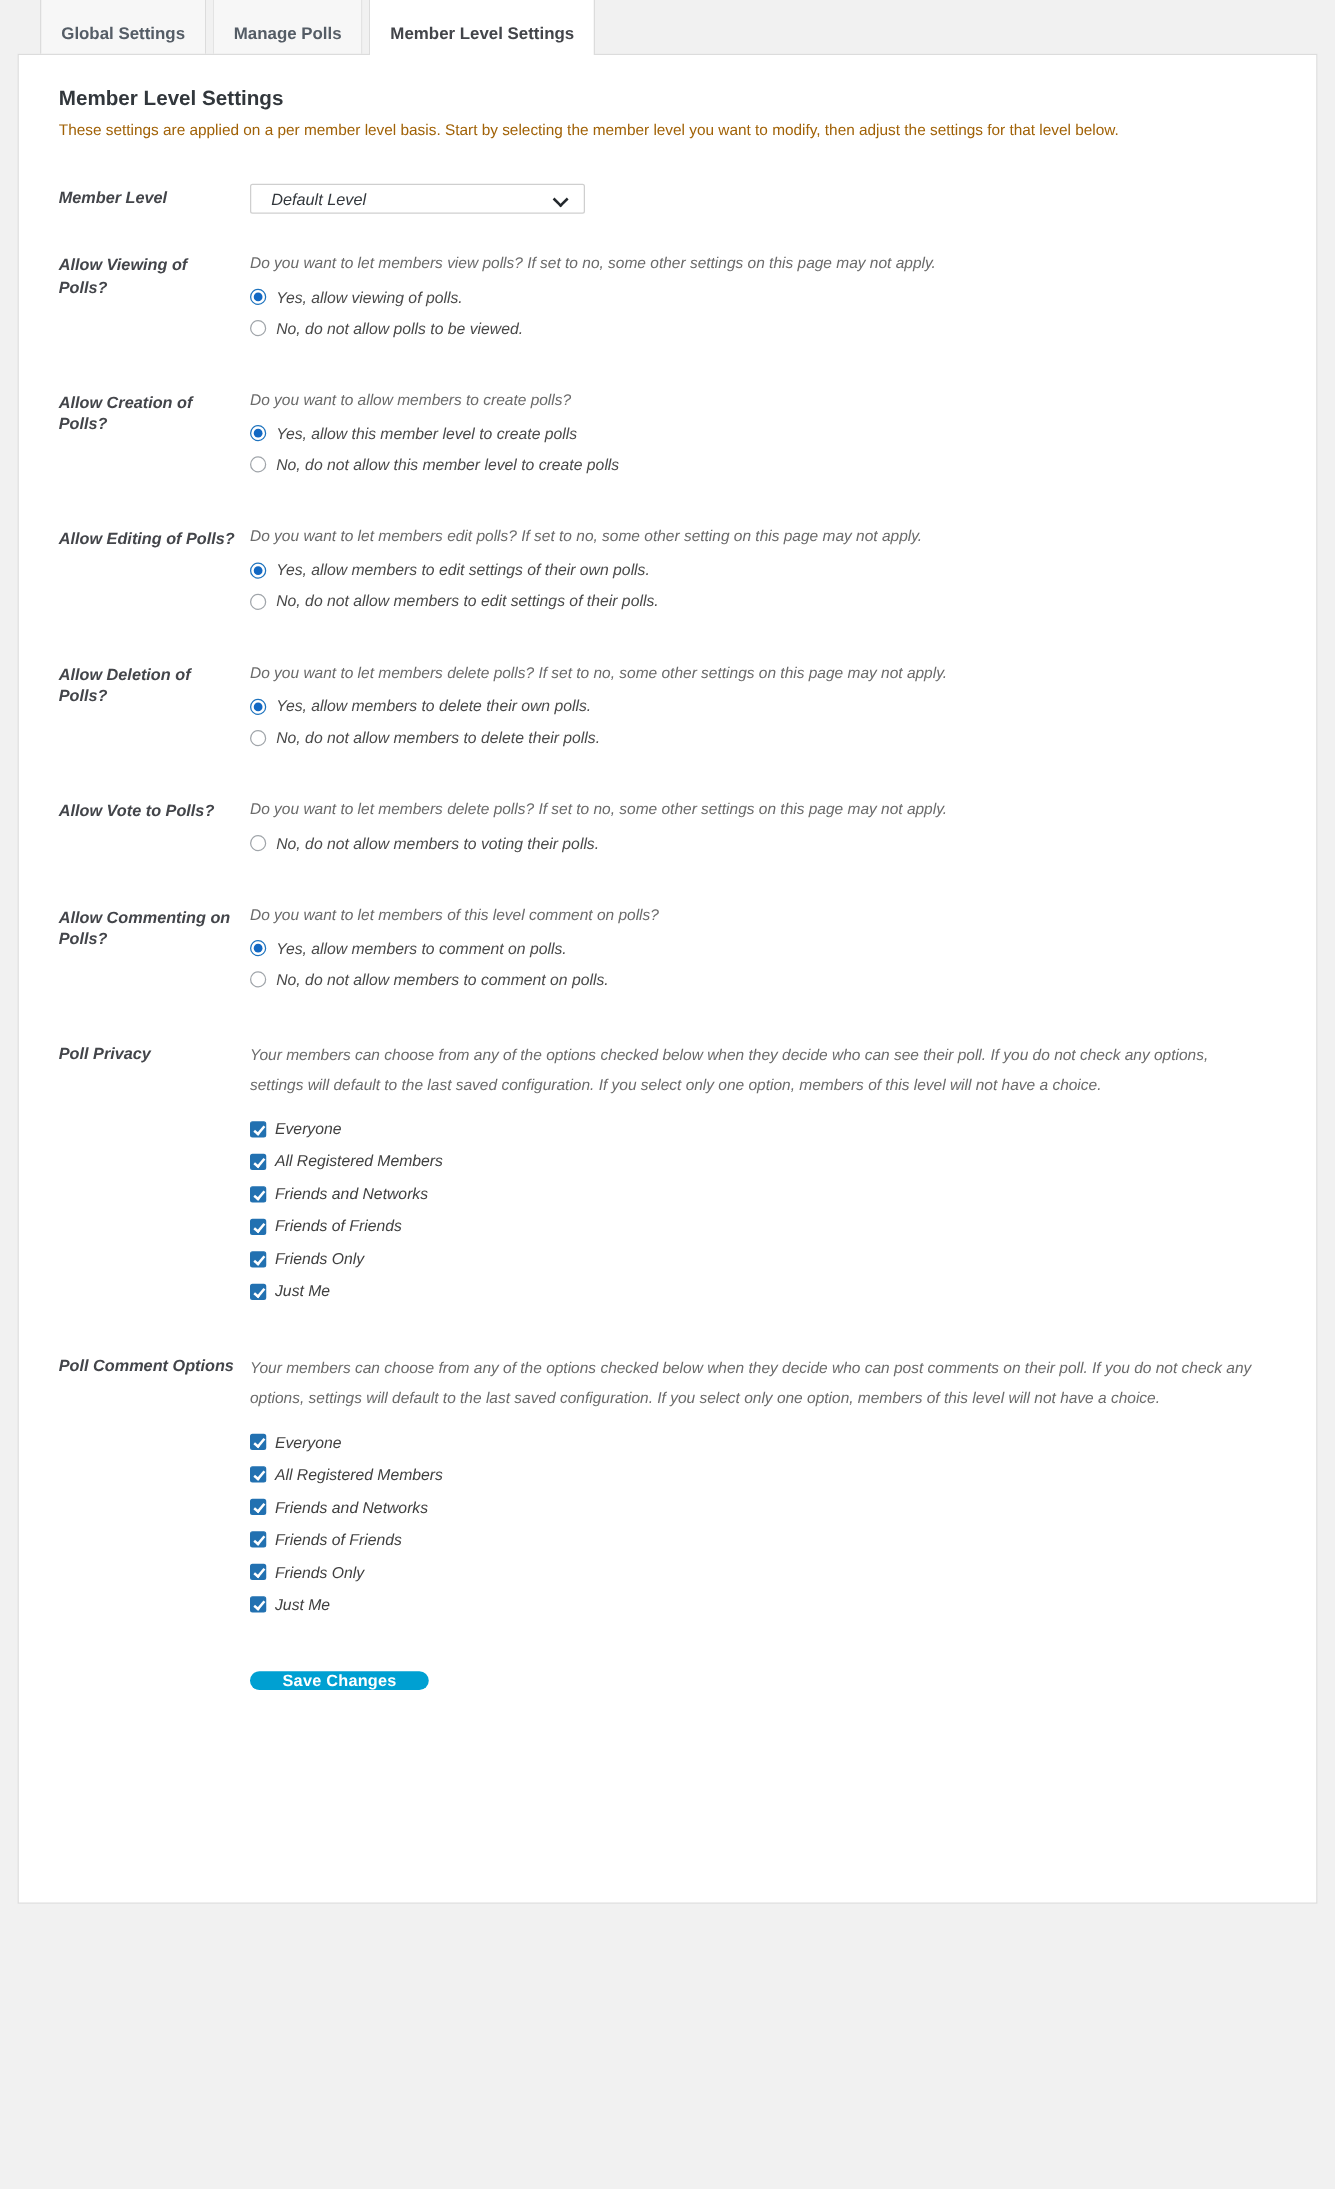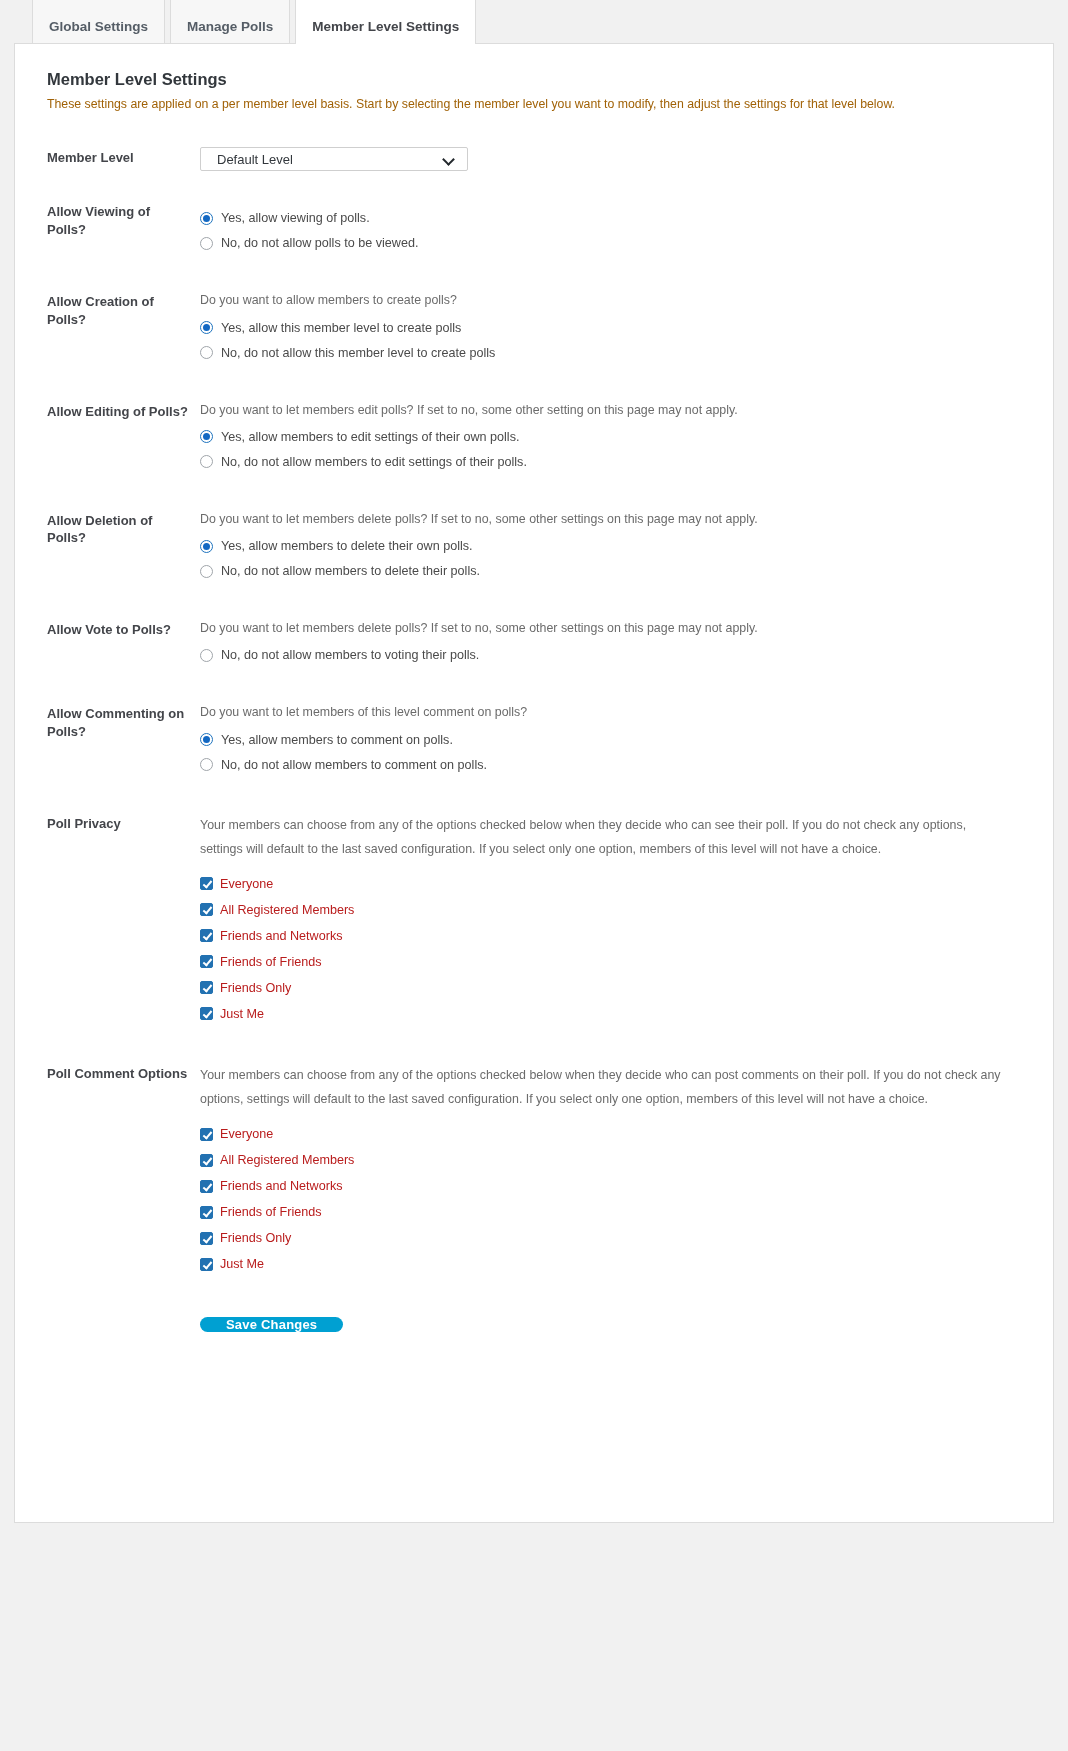--- a/index.html
+++ b/index.html
@@ -67,20 +67,21 @@
     margin: 0 0 10px 14px;
     font-size: 12.3px;
     color: #a16207;
     line-height: 1.5;
   }
   
   .row {
     display: flex;
     align-items: flex-start;
     margin-top: 30px;
+    font-style: italic;
   }
   .row-label {
     width: 167px;
     flex: 0 0 167px;
     padding-left: 14px;
     padding-right: 8px;
     font-size: 13px;
     font-weight: bold;
     color: #43454a;
     line-height: 1.33;
@@ -161,21 +162,21 @@
     border-radius: 50%;
     background: #1268c3;
   }
   
   .chk-list { margin-top: 16px; }
   .chk {
     display: flex;
     align-items: center;
     margin: 0 0 12px 0;
     font-size: 12.6px;
-    color: #b91c1c;
+    color: #404040;
     cursor: pointer;
   }
   .checkbox {
     width: 13px; height: 13px;
     border: 1px solid #2271b1;
     background: #2271b1;
     border-radius: 2px;
     margin-right: 7px;
     flex: 0 0 13px;
     position: relative;
@@ -233,20 +234,21 @@
           <span>Default Level</span>
           <span class="chev"></span>
         </div>
       </div>
     </div>
 
     <div id="sections-host">
         <div class="row">
           <div class="row-label">Allow Viewing of Polls?</div>
           <div class="row-body">
+            <p class="helper">Do you want to let members view polls? If set to no, some other settings on this page may not apply.</p>
             <label class="opt">
               <span class="radio on"></span>
               <span>Yes, allow viewing of polls.</span>
             </label>
             <label class="opt">
               <span class="radio"></span>
               <span>No, do not allow polls to be viewed.</span>
             </label>
           </div>
         </div>

